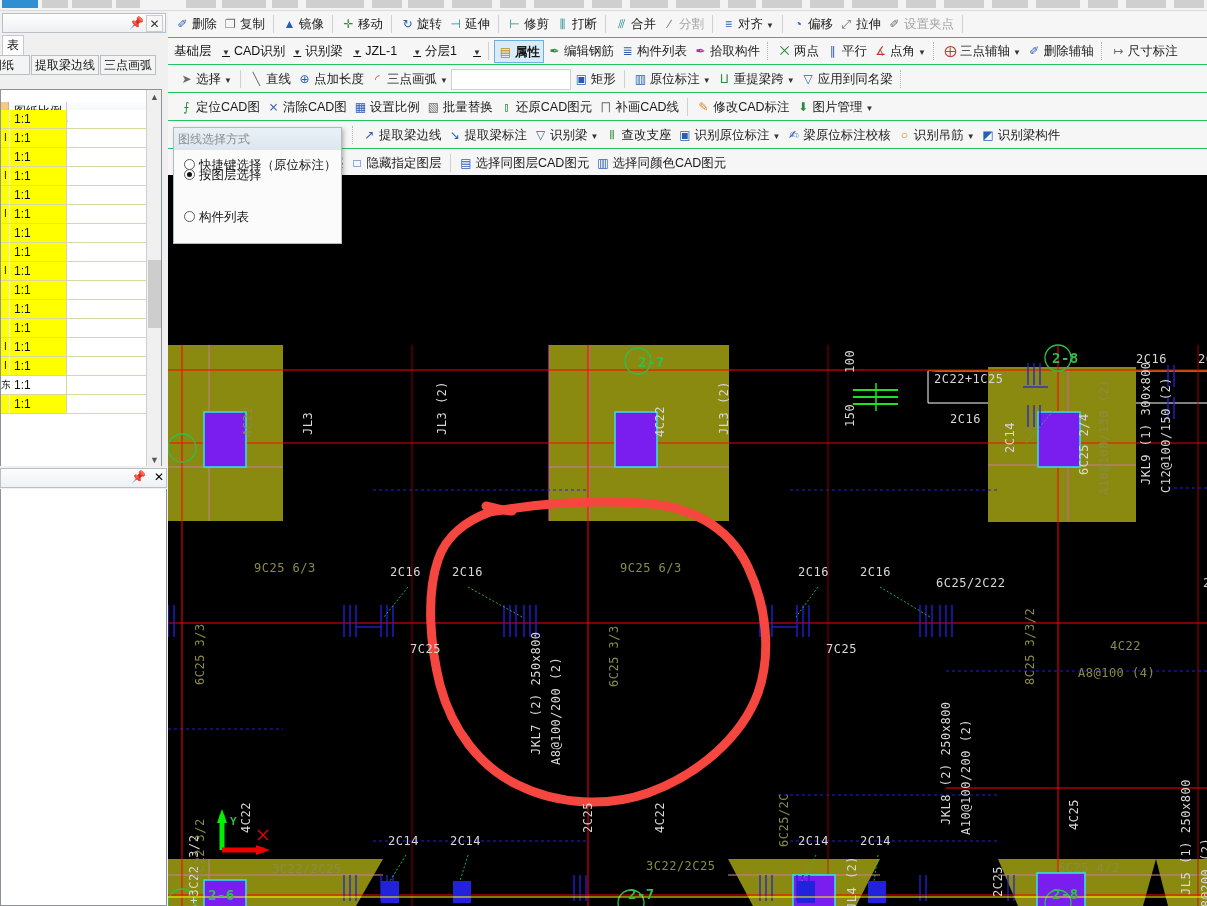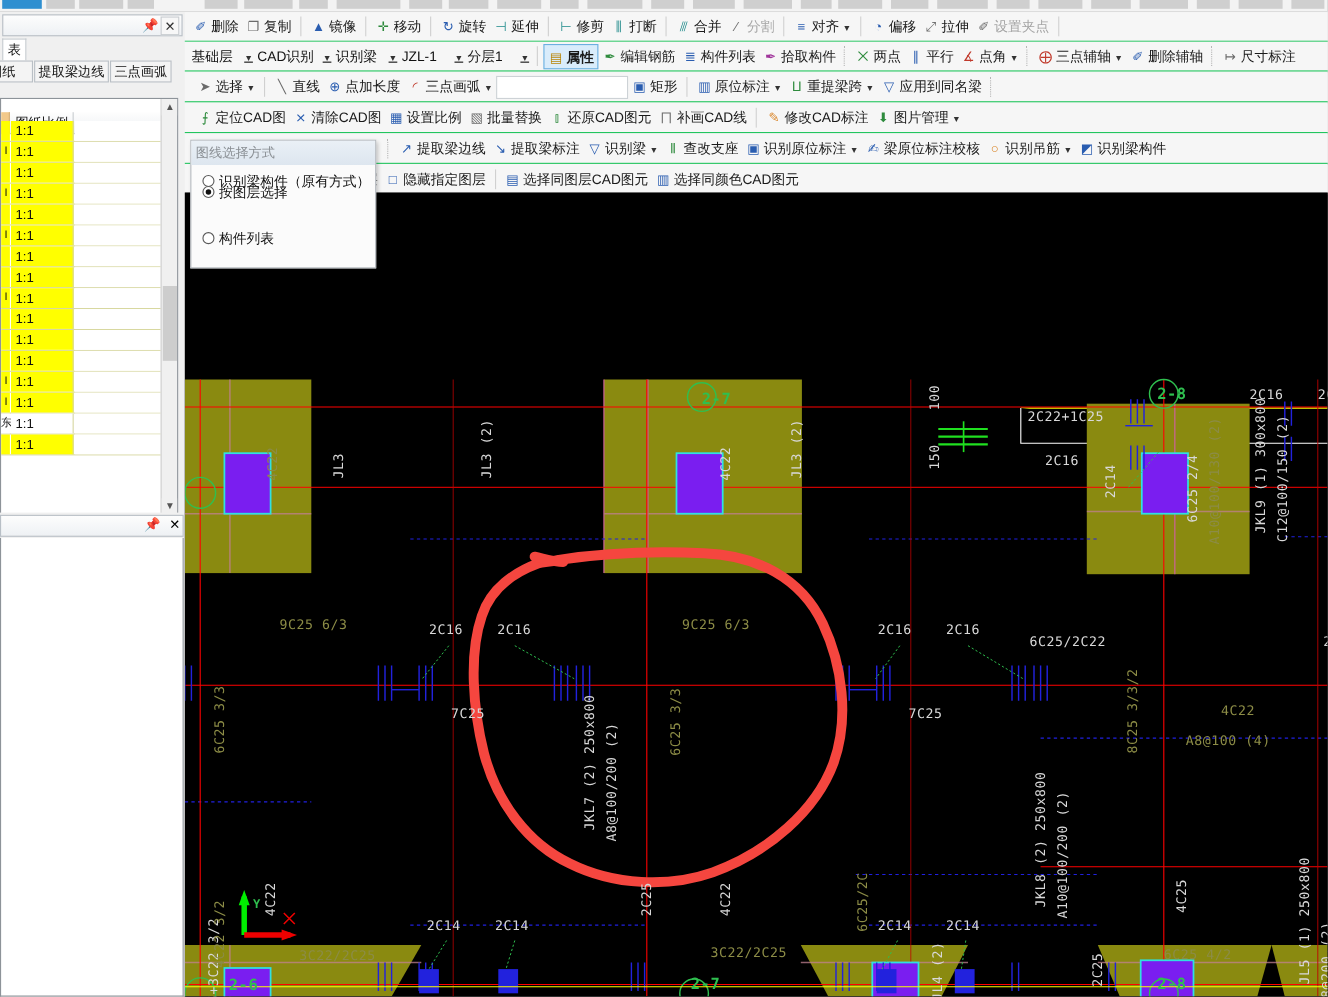--- a/index.html
+++ b/index.html
@@ -306,21 +306,21 @@
   <div class="tbrow r2" id="tb-r2"><span class="ti" style="padding: 0px 2px;"></span><span class="combo"><span class="txt">基础层</span><span class="car">▼</span></span><span class="combo"><span class="txt">CAD识别</span><span class="car">▼</span></span><span class="combo"><span class="txt">识别梁</span><span class="car">▼</span></span><span class="combo"><span class="txt">JZL-1</span><span class="car">▼</span></span><span class="combo"><span class="txt">分层1</span><span class="car">▼</span></span><span class="sep"></span><span class="ti sel"><span class="gl ic-gold">▤</span><span class="cap">属性</span></span><span class="ti"><span class="gl ic-green">✒</span><span class="cap">编辑钢筋</span></span><span class="ti"><span class="gl ic-blue">≣</span><span class="cap">构件列表</span></span><span class="ti"><span class="gl ic-magenta">✒</span><span class="cap">拾取构件</span></span><span class="dsep"></span><span class="ti"><span class="gl ic-green">⨉</span><span class="cap">两点</span></span><span class="ti"><span class="gl ic-blue">∥</span><span class="cap">平行</span></span><span class="ti"><span class="gl ic-red">∡</span><span class="cap">点角</span><span class="car">▼</span></span><span class="dsep"></span><span class="ti"><span class="gl ic-red">⨁</span><span class="cap">三点辅轴</span><span class="car">▼</span></span><span class="ti"><span class="gl ic-blue">✐</span><span class="cap">删除辅轴</span></span><span class="dsep"></span><span class="ti"><span class="gl ic-gray">↦</span><span class="cap">尺寸标注</span></span></div>
   <div class="tbrow r3" id="tb-r3"><span class="ti" style="padding: 0px 4px;"></span><span class="ti"><span class="gl ic-gray">➤</span><span class="cap">选择</span><span class="car">▼</span></span><span class="sep"></span><span class="ti"><span class="gl ic-gray">╲</span><span class="cap">直线</span></span><span class="ti"><span class="gl ic-blue">⊕</span><span class="cap">点加长度</span></span><span class="ti"><span class="gl ic-red">◜</span><span class="cap">三点画弧</span><span class="car">▼</span></span><span class="blankbox"></span><span class="ti"><span class="gl ic-blue">▣</span><span class="cap">矩形</span></span><span class="sep"></span><span class="ti"><span class="gl ic-blue">▥</span><span class="cap">原位标注</span><span class="car">▼</span></span><span class="ti"><span class="gl ic-green">⨿</span><span class="cap">重提梁跨</span><span class="car">▼</span></span><span class="ti"><span class="gl ic-blue">▽</span><span class="cap">应用到同名梁</span></span><span class="dsep"></span></div>
   <div class="tbrow r4" id="tb-r4"><span class="ti" style="padding: 0px 4px;"></span><span class="ti"><span class="gl ic-green">⨍</span><span class="cap">定位CAD图</span></span><span class="ti"><span class="gl ic-blue">⨯</span><span class="cap">清除CAD图</span></span><span class="ti"><span class="gl ic-blue">▦</span><span class="cap">设置比例</span></span><span class="ti"><span class="gl ic-gray">▧</span><span class="cap">批量替换</span></span><span class="ti"><span class="gl ic-green">⫾</span><span class="cap">还原CAD图元</span></span><span class="ti"><span class="gl ic-gray">⨅</span><span class="cap">补画CAD线</span></span><span class="sep"></span><span class="ti"><span class="gl ic-orange">✎</span><span class="cap">修改CAD标注</span></span><span class="ti"><span class="gl ic-green">⬇</span><span class="cap">图片管理</span><span class="car">▼</span></span></div>
   <div class="tbrow r5" id="tb-r5"><span class="ti" style="padding: 0px 90px;"></span><span class="dsep"></span><span class="ti"><span class="gl ic-blue">↗</span><span class="cap">提取梁边线</span></span><span class="ti"><span class="gl ic-blue">↘</span><span class="cap">提取梁标注</span></span><span class="ti"><span class="gl ic-blue">▽</span><span class="cap">识别梁</span><span class="car">▼</span></span><span class="ti"><span class="gl ic-green">⫴</span><span class="cap">查改支座</span></span><span class="ti"><span class="gl ic-blue">▣</span><span class="cap">识别原位标注</span><span class="car">▼</span></span><span class="ti"><span class="gl ic-blue">✍</span><span class="cap">梁原位标注校核</span></span><span class="ti"><span class="gl ic-orange">○</span><span class="cap">识别吊筋</span><span class="car">▼</span></span><span class="ti"><span class="gl ic-blue">◩</span><span class="cap">识别梁构件</span></span></div>
   <div class="tbrow r6" id="tb-r6"><span class="ti" style="padding: 0px 80px;"></span><span class="ti"><span class="cap">层</span></span><span class="ti"><span class="gl ic-blue">□</span><span class="cap">隐藏指定图层</span></span><span class="sep"></span><span class="ti"><span class="gl ic-blue">▤</span><span class="cap">选择同图层CAD图元</span></span><span class="ti"><span class="gl ic-blue">▥</span><span class="cap">选择同颜色CAD图元</span></span></div>
 </div>
 
 <div id="popup">
   <div class="ph">图线选择方式</div>
   <div class="opt o1">
-    <span class="radio"></span><span>识别梁构件（原有方式）</span>
+    <span class="radio"></span><span>快捷键选择（原位标注）</span>
   </div>
   <div class="opt o2">
     <span class="radio on"></span><span>按图层选择</span>
   </div>
   <div class="opt o3">
     <span class="radio"></span><span>构件列表</span>
   </div>
 </div>
 
 <div id="canvas">

